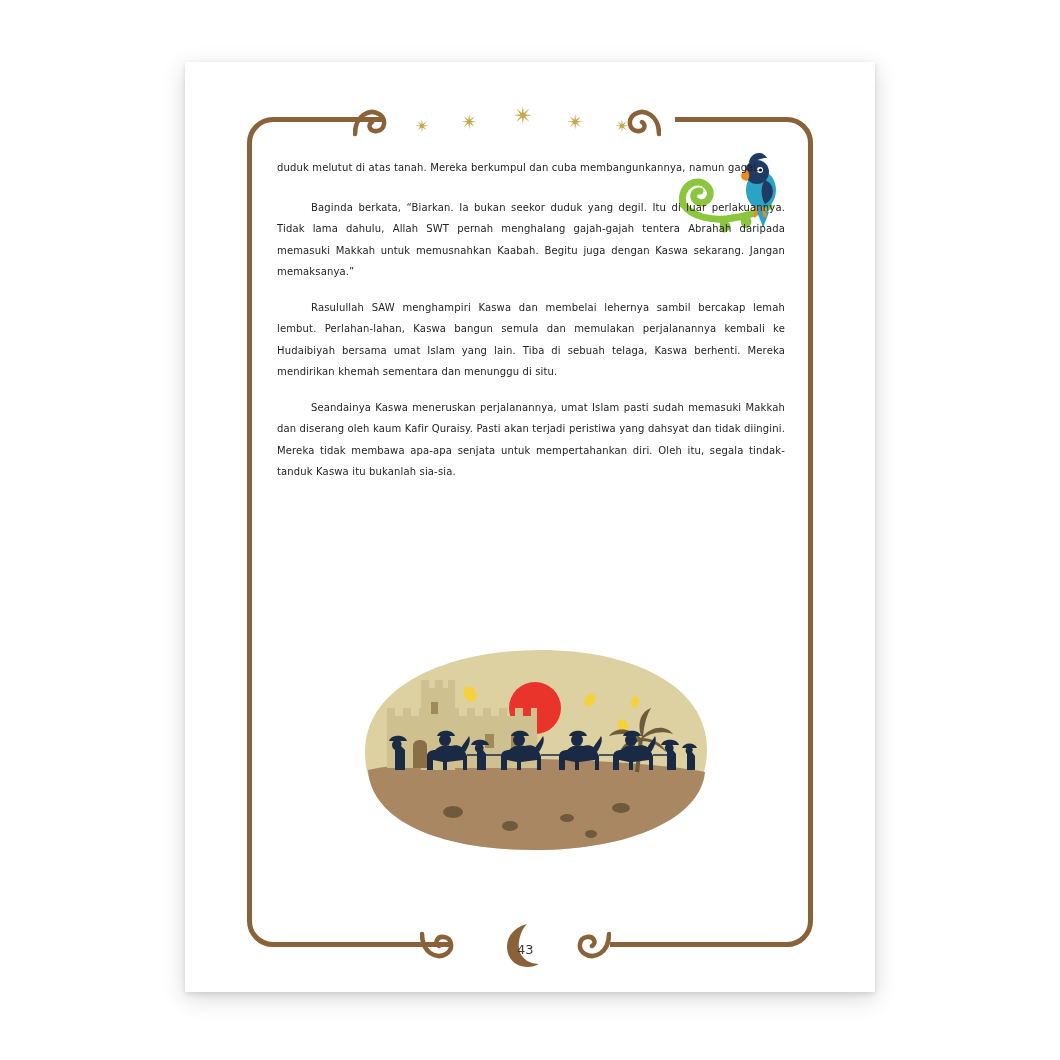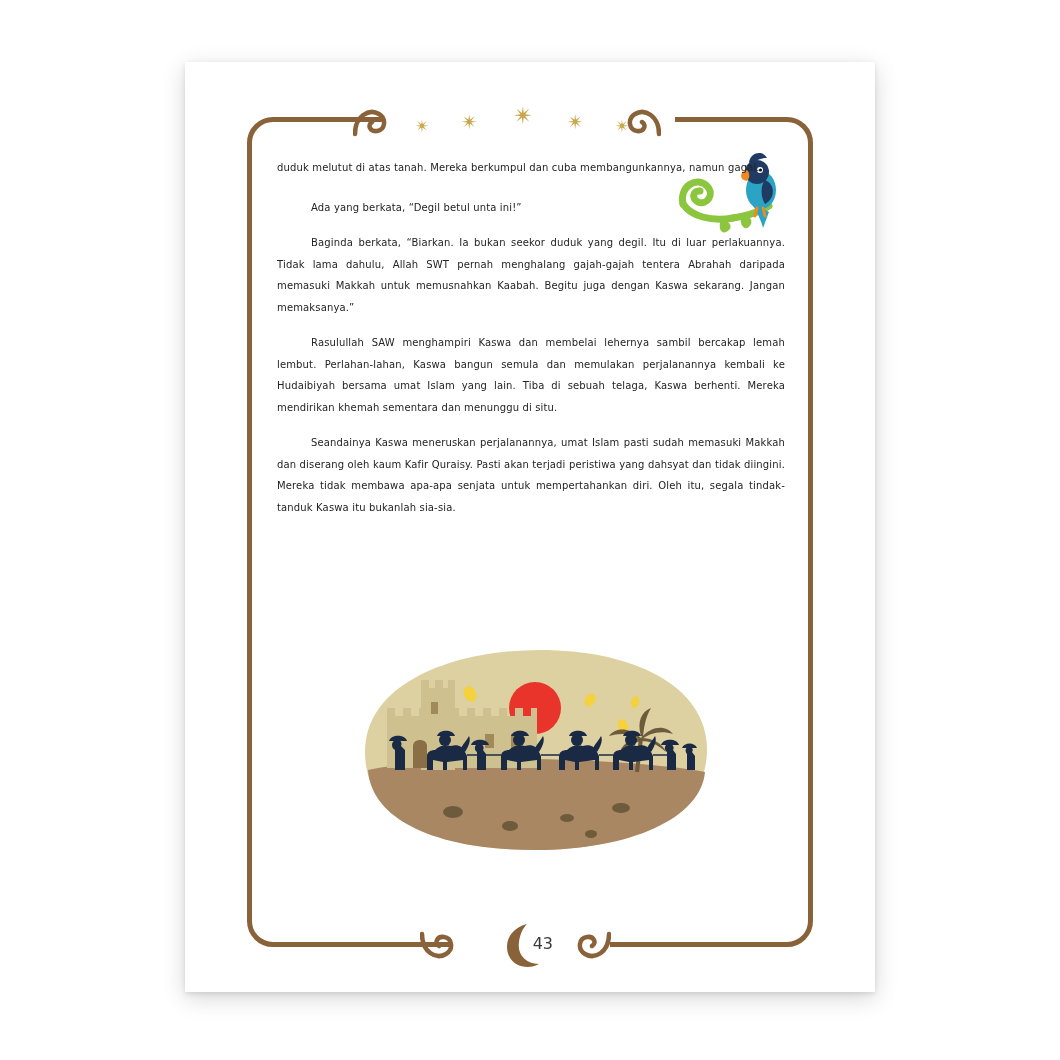--- a/index.html
+++ b/index.html
@@ -128,25 +128,25 @@
   #page-number-wrap {
     position: absolute;
     left: 302px;
     top: 858px;
     width: 90px;
     height: 50px;
   }
   #page-number {
     position: absolute;
     left: 30px;
-    top: 14px;
+    top: 22px;
     width: 36px;
-    text-align: right;
+    text-align: left;
     font-family: "DejaVu Sans", sans-serif;
-    font-size: 16px;
+    font-size: 13px;
     color: #3a3a3a;
   }
 </style>
 </head>
 <body>
 
 <div id="stage">
 
   <div id="page-sheet">
 
@@ -207,21 +207,20 @@
         <circle cx="83.5" cy="20" r="1.6" fill="#111111"></circle>
 
         <path d="M70 20 C 62 22, 62 30, 70 31 C 73 28, 73 23, 70 20 Z" fill="#f08a1f"></path>
 
         <path d="M80 58 L 78 66 M86 58 L 88 66" stroke="#f08a1f" stroke-width="3" stroke-linecap="round"></path>
       </svg>
     </div>
 
     <div id="text-block">
       <p class="para first">duduk melutut di atas tanah. Mereka berkumpul dan cuba membangunkannya, namun gagal.</p>
-      <p class="para indent">Ada yang berkata, “Degil betul unta ini!”</p>
       <p class="para indent">Baginda berkata, “Biarkan. Ia bukan seekor duduk yang degil. Itu di luar perlakuannya. Tidak lama dahulu, Allah SWT pernah menghalang gajah-gajah tentera Abrahah daripada memasuki Makkah untuk memusnahkan Kaabah. Begitu juga dengan Kaswa sekarang. Jangan memaksanya.”</p>
       <p class="para indent">Rasulullah SAW menghampiri Kaswa dan membelai lehernya sambil bercakap lemah lembut. Perlahan-lahan, Kaswa bangun semula dan memulakan perjalanannya kembali ke Hudaibiyah bersama umat Islam yang lain. Tiba di sebuah telaga, Kaswa berhenti. Mereka mendirikan khemah sementara dan menunggu di situ.</p>
       <p class="para indent">Seandainya Kaswa meneruskan perjalanannya, umat Islam pasti sudah memasuki Makkah dan diserang oleh kaum Kafir Quraisy. Pasti akan terjadi peristiwa yang dahsyat dan tidak diingini. Mereka tidak membawa apa-apa senjata untuk mempertahankan diri. Oleh itu, segala tindak-tanduk Kaswa itu bukanlah sia-sia.</p>
     </div>
 
     <div id="illustration">
       <svg width="400" height="225" viewBox="0 0 400 225">
 
         <path d="M30 110 C 30 40, 120 8, 205 8 C 295 8, 372 42, 372 108
                  C 372 172, 300 208, 200 208 C 98 208, 30 176, 30 110 Z" fill="#ddd0a1"></path>

